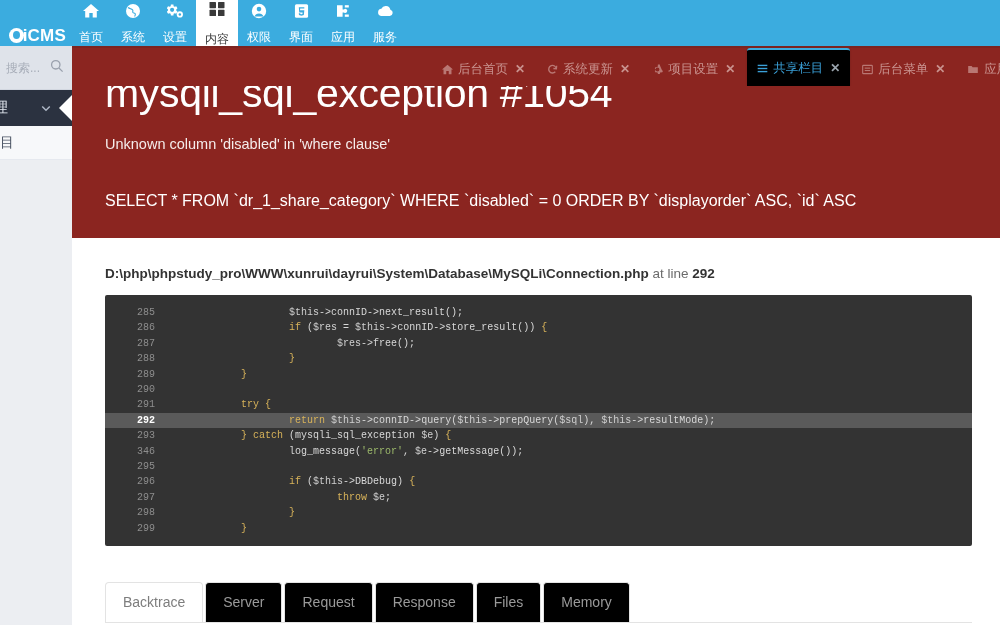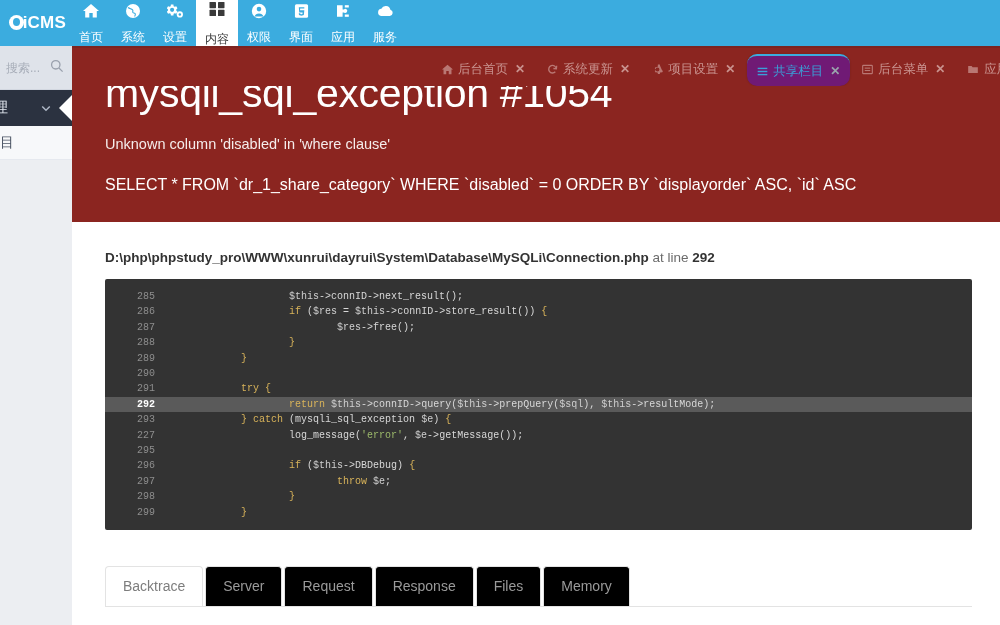--- a/index.html
+++ b/index.html
@@ -13,21 +13,21 @@
 
   
   .navbar {
     position: absolute; top: 0; left: 0; width: 1000px; height: 46px;
     background: #3bacdf;
     display: flex; align-items: stretch;
     z-index: 40;
   }
   .brand {
     width: 70px; height: 46px; position: relative; flex: 0 0 70px;
-    display: flex; align-items: center; justify-content: flex-end;
+    display: flex; align-items: flex-end; justify-content: flex-end;
     padding-right: 4px;
     overflow: hidden;
   }
   .brand-text {
     color: #ffffff; font-size: 17px; font-weight: bold;
     letter-spacing: .2px; white-space: nowrap;
     margin-left: -8px;
   }
   .brand-flame {
     display:inline-block; width: 15px; height: 15px; position: relative;
@@ -102,41 +102,41 @@
   }
   .tab {
     height: 34px; display: flex; align-items: center; gap: 5px;
     padding: 0 10px; margin-right: 2px; font-size: 12.5px;
     color: #c9938f; white-space: nowrap; cursor: pointer;
     border-radius: 3px 3px 0 0;
   }
   .tab .tab-ico { display:flex; align-items:center; opacity:.75; }
   .tab .tab-close { font-size: 12px; color: #c9938f; margin-left: 2px; font-weight:bold; }
   .tab.active {
-    background: #701a75; color: #3aa0d8; border-top: 2px solid #3bacdf;
-    height: 32px; box-shadow: 0 0 2px rgba(0,0,0,.18); border-radius: 10px;
+    background: #000000; color: #3aa0d8; border-top: 2px solid #3bacdf;
+    height: 38px; box-shadow: 0 0 2px rgba(0,0,0,.18);
   }
   .tab.active .tab-ico { opacity: 1; color: #3aa0d8; }
   .tab.active .tab-close { color: #9aa4ad; }
 
   
   .errwrap {
     position: absolute; top: 46px; left: 72px; width: 928px; height: 579px;
     background: #ffffff; z-index: 20; overflow: hidden;
   }
   .err-header {
     background: #8b2520; color: #ffffff;
     padding: 18px 0 26px 33px; min-height: 158px;
   }
   .err-title {
     font-size: 41px; font-weight: normal; line-height: 58px;
     letter-spacing: -.3px; color: #ffffff;
   }
   .err-msg { font-size: 14.5px; line-height: 20px; margin-top: 12px; color:#f5eceb; }
-  .err-sql { font-size: 16px; line-height: 22px; margin-top: 20px; color:#ffffff; }
+  .err-sql { font-size: 16px; line-height: 22px; margin-top: 36px; color:#ffffff; }
 
   .err-body { padding: 0 28px; background:#fff; }
   .err-file {
     font-size: 13.5px; color: #6b6b6b; padding: 28px 0 14px 5px;
     font-family: "Liberation Sans", sans-serif;
   }
   .err-file b { color: #333; font-weight: bold; }
 
   
   .codebox {
@@ -288,21 +288,21 @@
       <div class="codebox">
           <div class="codeline"><span class="ln">285</span><span class="code">                    <span class="tk-var">$this</span>-&gt;<span class="tk-def">connID</span>-&gt;<span class="tk-def">next_result</span>();</span></div>
           <div class="codeline"><span class="ln">286</span><span class="code">                    <span class="tk-kw">if</span> (<span class="tk-var">$res</span> = <span class="tk-var">$this</span>-&gt;<span class="tk-def">connID</span>-&gt;<span class="tk-def">store_result</span>()) <span class="tk-brc">{</span></span></div>
           <div class="codeline"><span class="ln">287</span><span class="code">                            <span class="tk-var">$res</span>-&gt;<span class="tk-def">free</span>();</span></div>
           <div class="codeline"><span class="ln">288</span><span class="code">                    <span class="tk-brc">}</span></span></div>
           <div class="codeline"><span class="ln">289</span><span class="code">            <span class="tk-brc">}</span></span></div>
           <div class="codeline"><span class="ln">290</span><span class="code">&nbsp;</span></div>
           <div class="codeline"><span class="ln">291</span><span class="code">            <span class="tk-kw">try</span> <span class="tk-brc">{</span></span></div>
           <div class="codeline hl"><span class="ln">292</span><span class="code">                    <span class="tk-kw">return</span> <span class="tk-var">$this</span>-&gt;<span class="tk-def">connID</span>-&gt;<span class="tk-def">query</span>(<span class="tk-var">$this</span>-&gt;<span class="tk-def">prepQuery</span>(<span class="tk-var">$sql</span>), <span class="tk-var">$this</span>-&gt;<span class="tk-def">resultMode</span>);</span></div>
           <div class="codeline"><span class="ln">293</span><span class="code">            <span class="tk-brc">}</span> <span class="tk-kw">catch</span> (<span class="tk-def">mysqli_sql_exception</span> <span class="tk-var">$e</span>) <span class="tk-brc">{</span></span></div>
-          <div class="codeline"><span class="ln">227</span><span class="code">                    <span class="tk-def">log_message</span>(<span class="tk-str">'error'</span>, <span class="tk-var">$e</span>-&gt;<span class="tk-def">getMessage</span>());</span></div>
+          <div class="codeline"><span class="ln">346</span><span class="code">                    <span class="tk-def">log_message</span>(<span class="tk-str">'error'</span>, <span class="tk-var">$e</span>-&gt;<span class="tk-def">getMessage</span>());</span></div>
           <div class="codeline"><span class="ln">295</span><span class="code">&nbsp;</span></div>
           <div class="codeline"><span class="ln">296</span><span class="code">                    <span class="tk-kw">if</span> (<span class="tk-var">$this</span>-&gt;<span class="tk-def">DBDebug</span>) <span class="tk-brc">{</span></span></div>
           <div class="codeline"><span class="ln">297</span><span class="code">                            <span class="tk-kw">throw</span> <span class="tk-var">$e</span>;</span></div>
           <div class="codeline"><span class="ln">298</span><span class="code">                    <span class="tk-brc">}</span></span></div>
           <div class="codeline"><span class="ln">299</span><span class="code">            <span class="tk-brc">}</span></span></div>
         </div>
 
       <div class="btabs">
           <div class="btab active">Backtrace</div>
           <div class="btab">Server</div>

